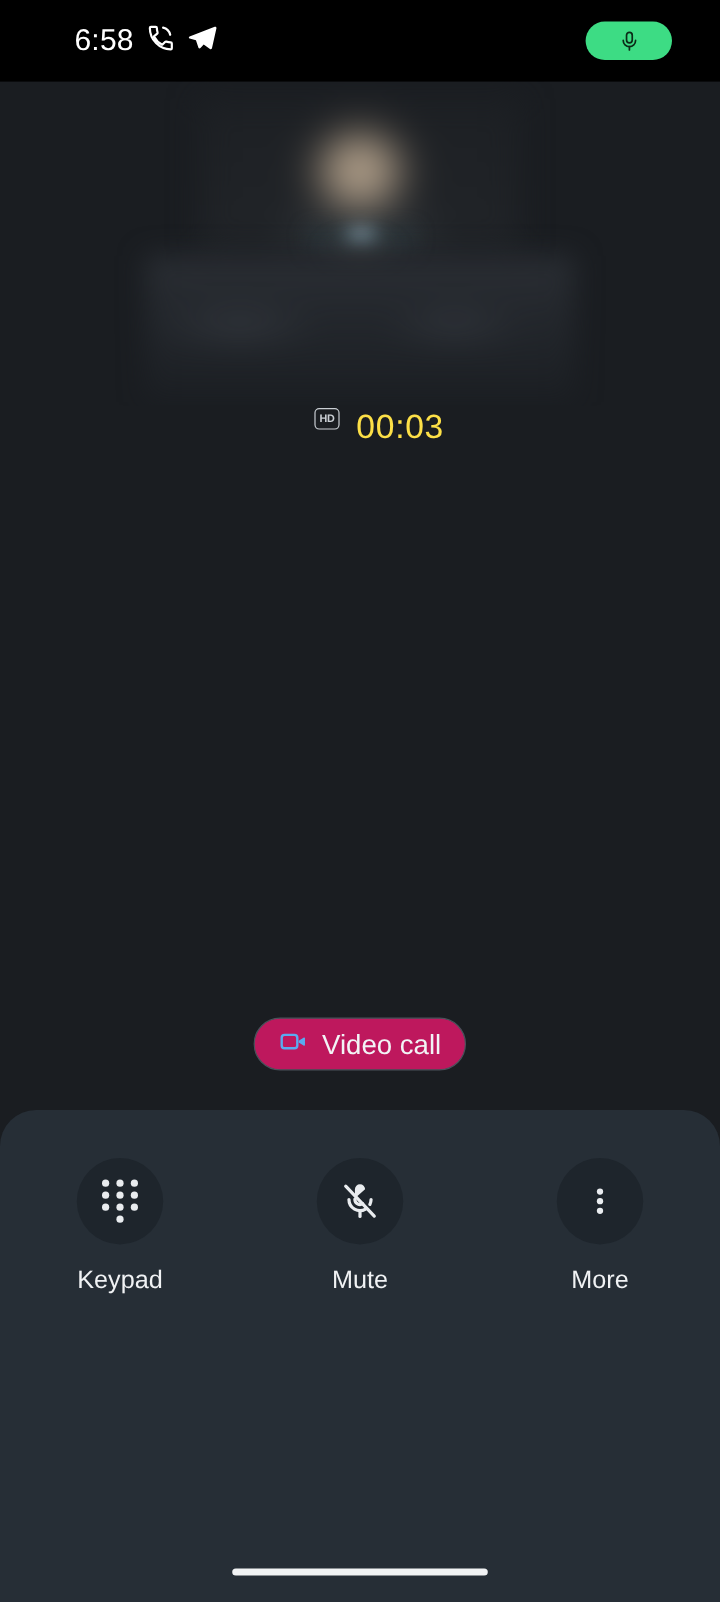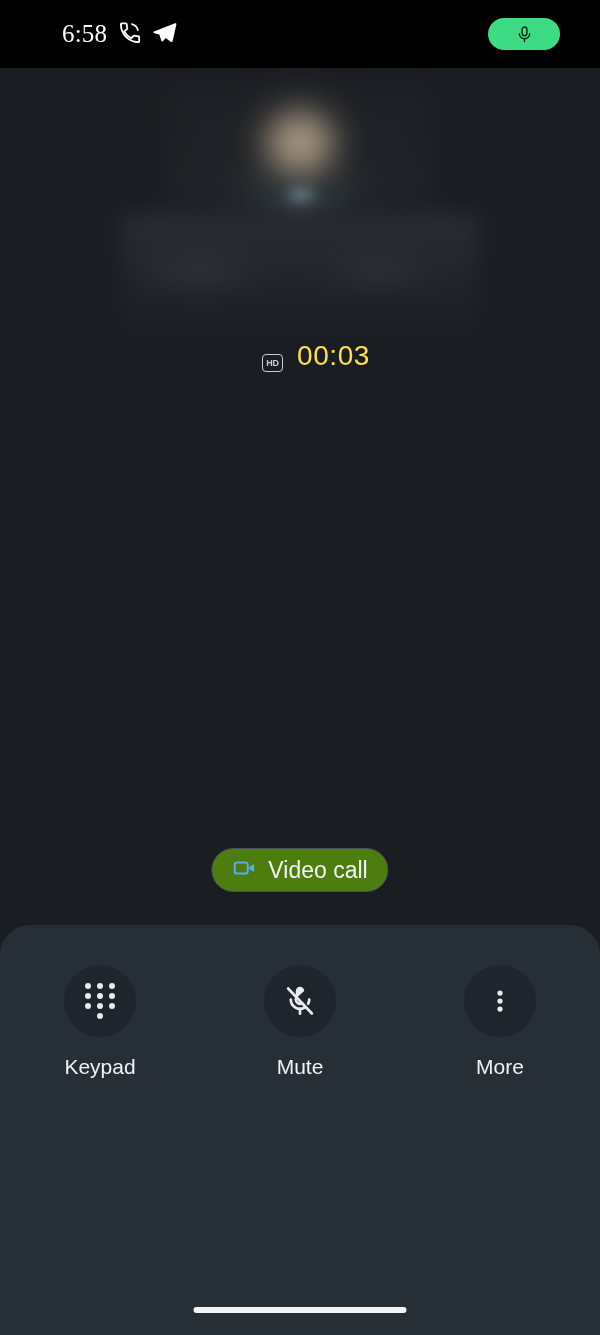--- a/index.html
+++ b/index.html
@@ -20,21 +20,21 @@
   #status-bar {
     position:absolute; top:0; left:0;
     width:600px; height:68px;
     background:#000;
     display:flex; align-items:center;
     padding:0 40px 0 62px;
   }
   #status-left { display:flex; align-items:center; gap:11px; }
   #clock {
     color:#ffffff; font-size:25px; letter-spacing:0.2px;
-    font-family:Liberation Serif, serif;
+    font-family:Liberation Sans, sans-serif;
   }
   .sb-icon { display:block; }
   #status-spacer { flex:1; }
   #mic-privacy-pill {
     width:72px; height:32px; border-radius:16px;
     background:#3ddc84;
     display:flex; align-items:center; justify-content:center;
   }
 
   
@@ -81,21 +81,21 @@
     background:
       linear-gradient(180deg, rgba(46,50,56,0.80) 0%, rgba(40,44,50,0.62) 48%, rgba(30,34,39,0.35) 100%),
       radial-gradient(ellipse 90px 30px at 22% 48%, rgba(86,92,100,0.55) 0%, rgba(36,40,46,0) 78%),
       radial-gradient(ellipse 80px 28px at 72% 48%, rgba(84,90,98,0.50) 0%, rgba(36,40,46,0) 78%);
     filter:blur(11px);
   }
 
   #call-status-row {
     position:absolute; top:272px; left:0;
     width:600px;
-    display:flex; align-items:flex-end; justify-content:center; gap:14px;padding-left:32px;
+    display:flex; align-items:flex-start; justify-content:center; gap:14px;padding-left:32px;
   }
   #hd-badge {
     width:21px; height:18px;
     border:1.8px solid #c9ced3;
     border-radius:4px;
     display:flex; align-items:center; justify-content:center;
   }
   #hd-badge span {
     font-size:9px; font-weight:bold; color:#c9ced3;
     line-height:1; letter-spacing:-0.3px;
@@ -105,21 +105,21 @@
     color:#fde047; font-size:28px; letter-spacing:0.6px;
   }
 
   
   #video-call-chip {
     position:absolute; left:50%; top:848px;
     transform:translateX(-50%);
     height:44px; padding:0 20px;
     border:1.4px solid #4a525b;
     border-radius:22px;
-    background:#4d7c0f;
+    background:#be185d;
     display:flex; align-items:center; gap:12px;
   }
   #video-call-chip .chip-label {
     color:#f2f4f6; font-size:23px; white-space:nowrap;
   }
 
   
   #control-panel {
     position:absolute; left:0; top:925px;
     width:600px; height:410px;

